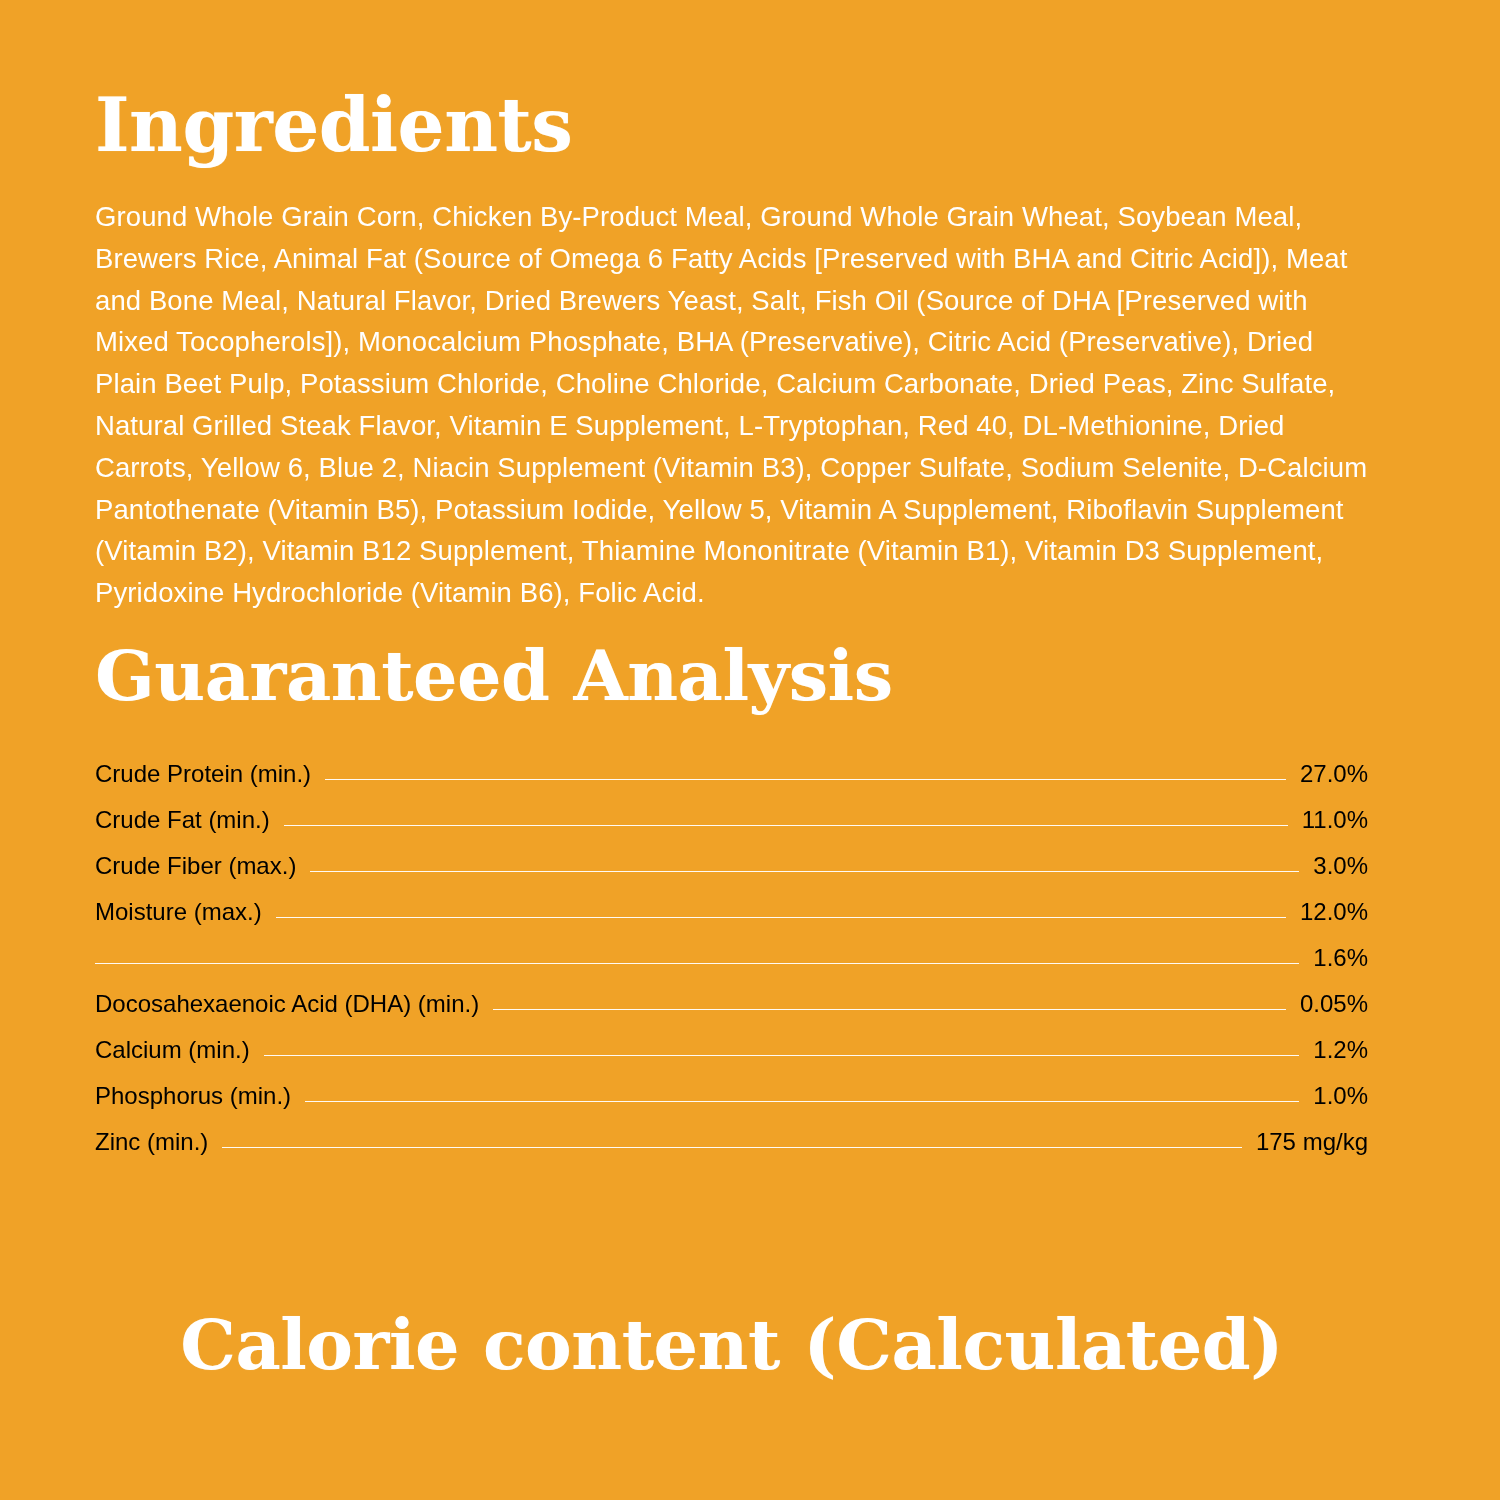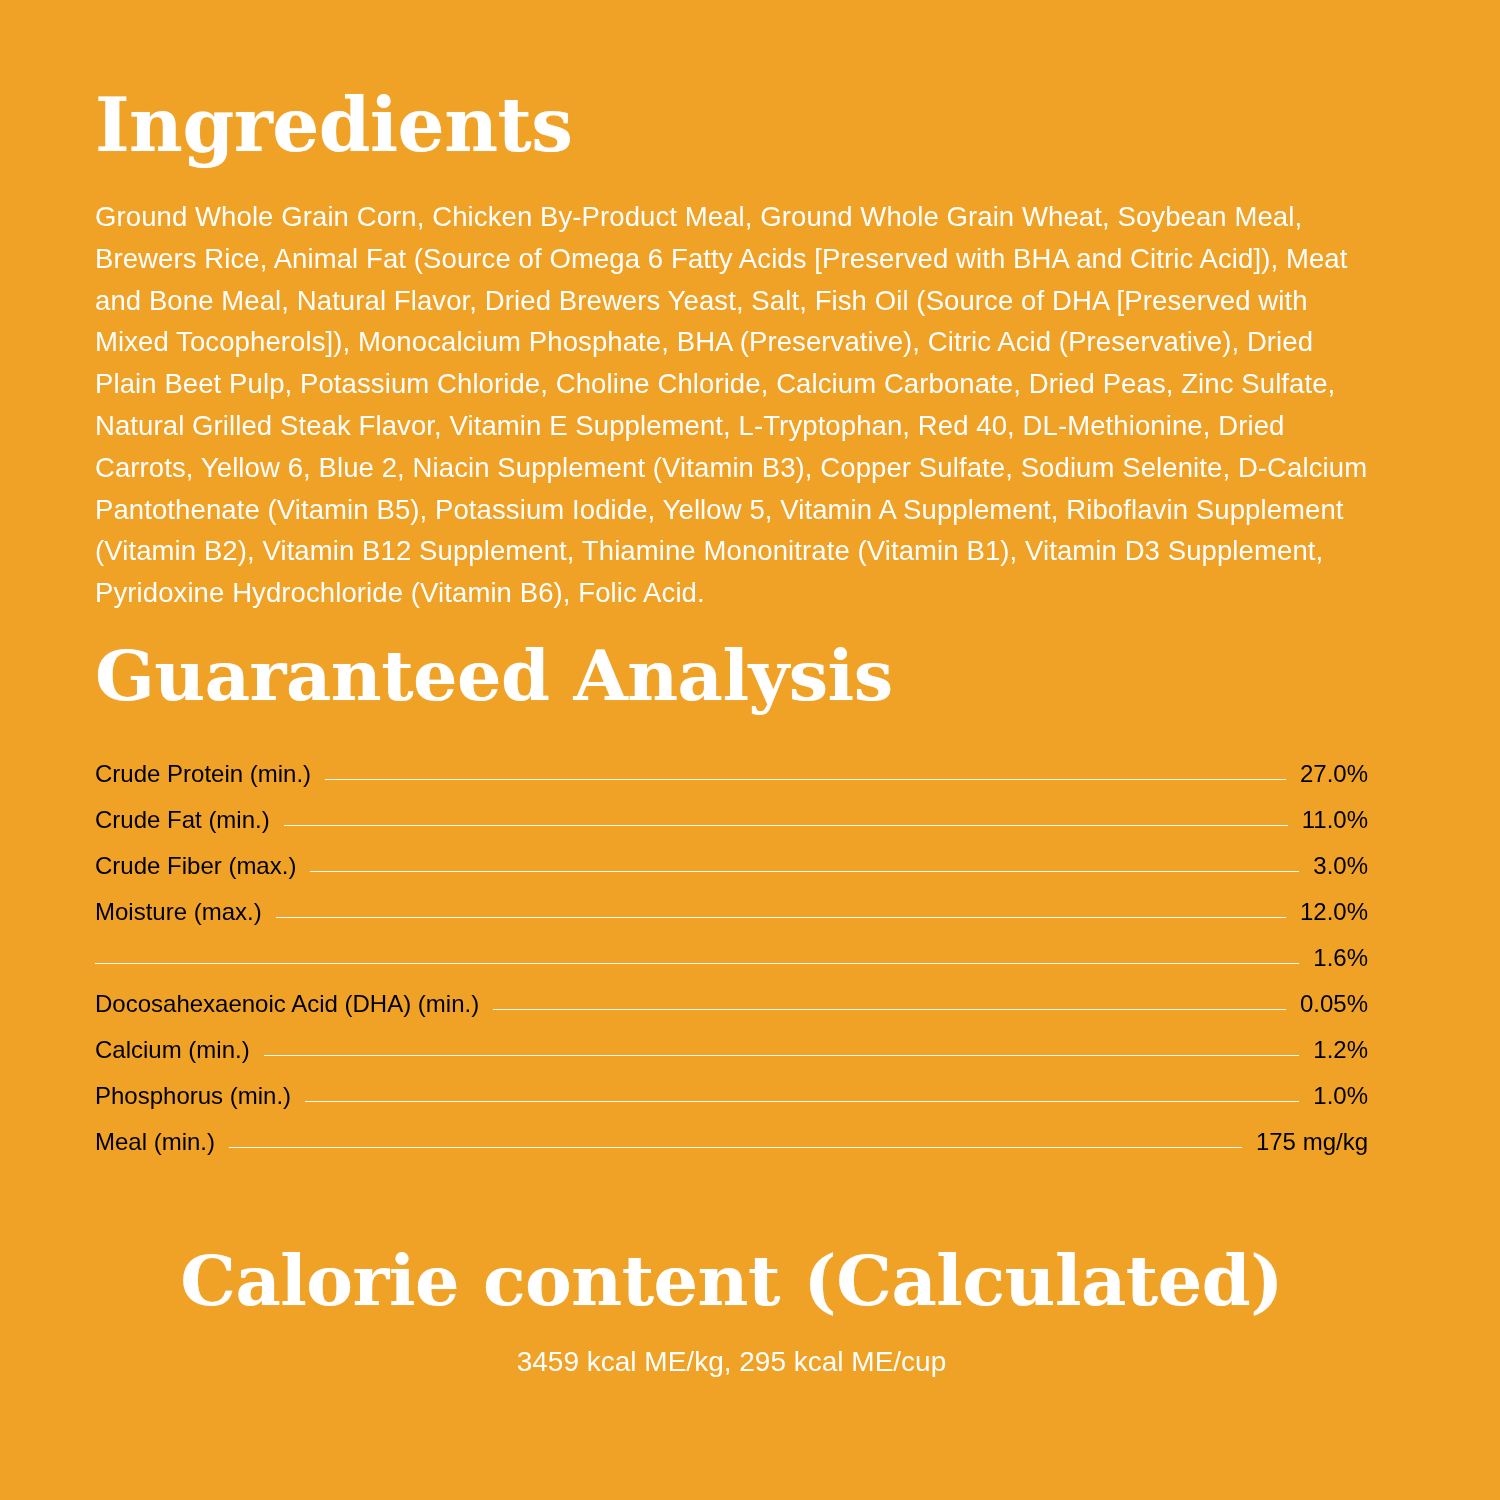--- a/index.html
+++ b/index.html
@@ -142,24 +142,23 @@
         <span class="ga-label">Calcium (min.)</span>
         <span class="ga-leader"></span>
         <span class="ga-value">1.2%</span>
       </li>
       <li class="ga-row">
         <span class="ga-label">Phosphorus (min.)</span>
         <span class="ga-leader"></span>
         <span class="ga-value">1.0%</span>
       </li>
       <li class="ga-row">
-        <span class="ga-label">Meal (min.)</span>
+        <span class="ga-label">Zinc (min.)</span>
         <span class="ga-leader"></span>
         <span class="ga-value">175 mg/kg</span>
       </li>
     </ul>
 
   <div class="calorie-block">
     <h1 class="heading h-calorie">Calorie content  (Calculated)</h1>
-    <p class="calorie-body">3459 kcal ME/kg, 295 kcal ME/cup</p>
   </div>
 
 </div>
 
 </body></html>

